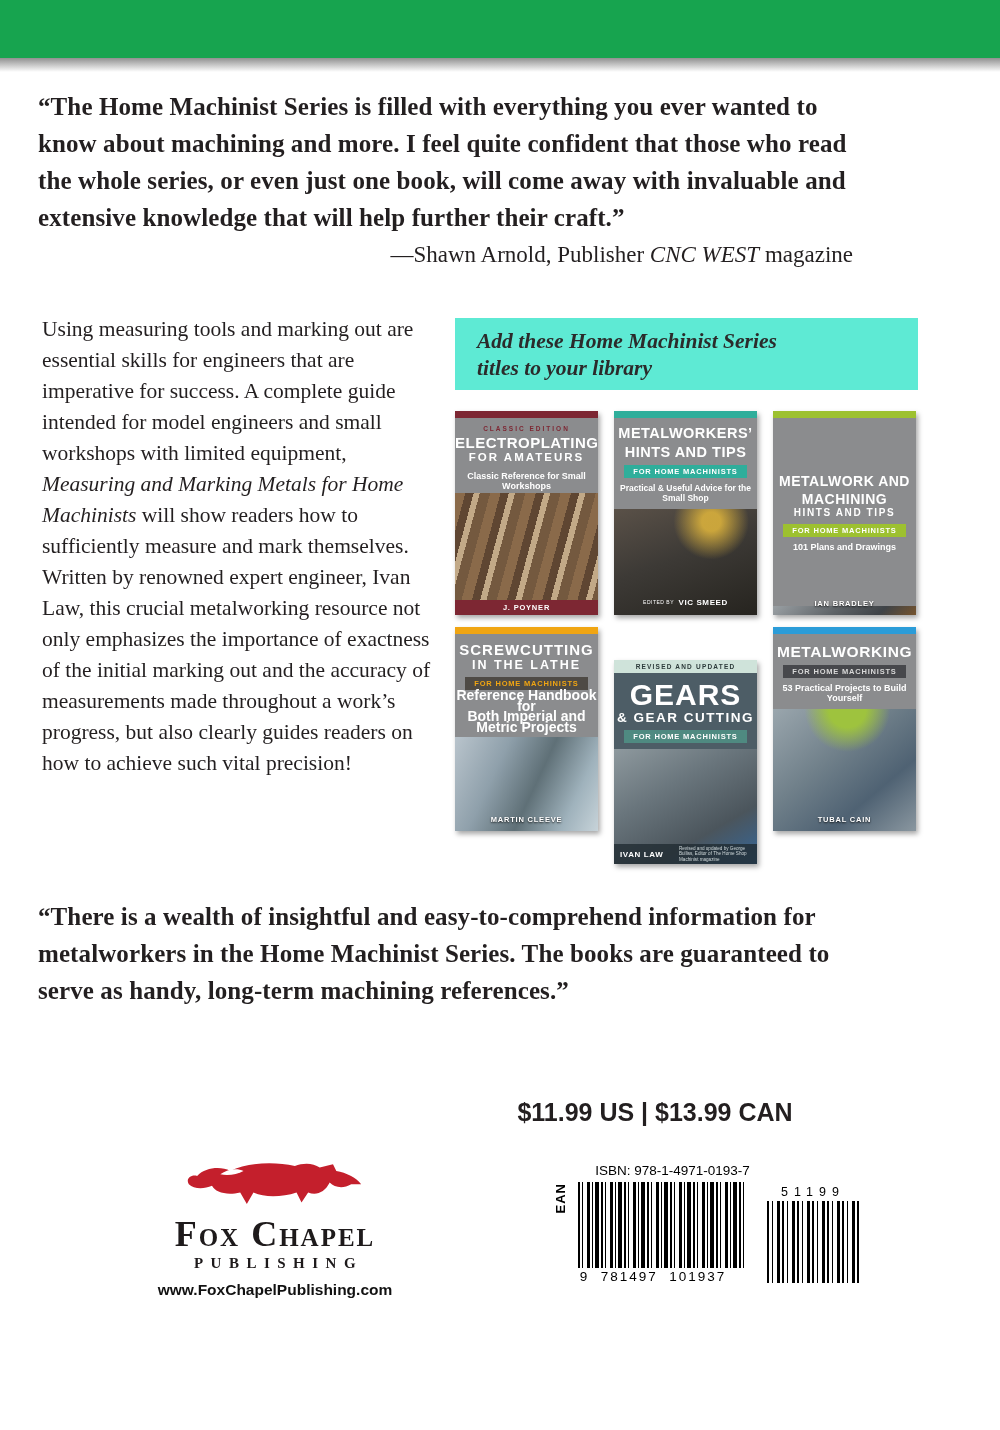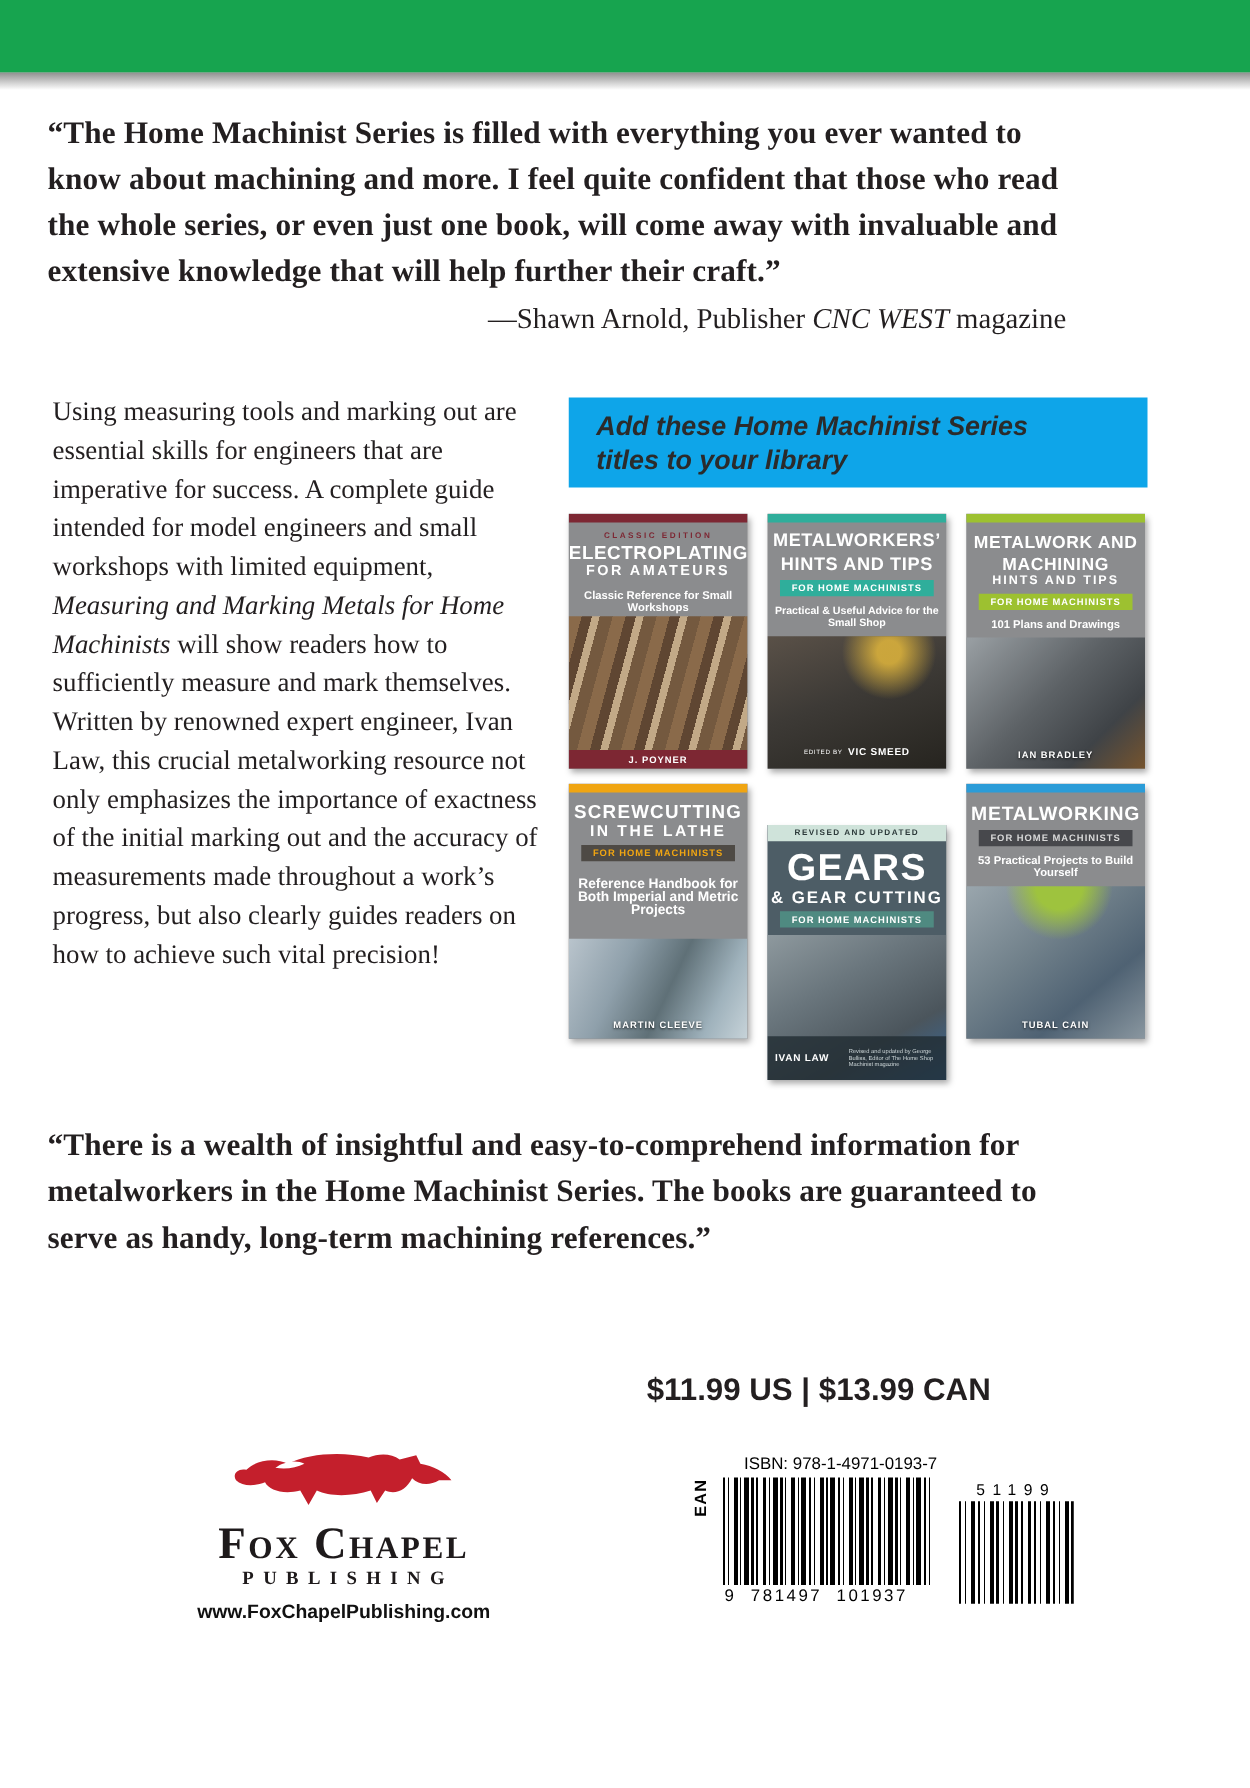--- a/index.html
+++ b/index.html
@@ -23,32 +23,32 @@
   .attrib2 { left:38px; top:1012px; width:815px; }
   .attrib .it { font-style:italic; }
 
   
   .desc { position:absolute; left:42px; top:314px; width:400px;
     font-size:21.5px; line-height:31px; }
   .desc .it { font-style:italic; }
 
   
   .banner { position:absolute; left:455px; top:318px; width:463px; height:72px;
-    background:#0ea5e9; padding:10px 14px 0 22px;
-    font-family:Liberation Sans, sans-serif; font-style:italic; font-weight:700;
+    background:#5eead4; padding:10px 14px 0 22px;
+    font-family:Liberation Serif, serif; font-style:italic; font-weight:700;
     font-size:21.5px; line-height:27px; color:#2b2b2b; }
   .banner .xb { font-weight:700; }
 
   
   .grid { position:absolute; left:455px; top:411px; width:463px; height:420px; }
   .cover { position:absolute; width:143px; height:204px; background:#8b8c8e;
     box-shadow:2px 3px 5px rgba(0,0,0,.35);
     font-family:"Liberation Sans", sans-serif; color:#ffffff;
     display:flex; flex-direction:column; overflow:hidden; }
-  .c1 { left:0;   top:0; }    .c2 { left:159px; top:0; }    .c3 { left:318px; top:0; }
+  .c1 { left:0;   top:0; }    .c2 { left:159px; top:0; }    .c3 { left:318px; top:0;gap:48px; }
   .c4 { left:0; top:216px; }  .c5 { left:159px; top:216px;margin-top:33px; }.c6 { left:318px; top:216px; }
   .cover .topbar { height:7px; width:100%; }
   .cover .head { text-align:center; padding-top:5px; }
   .cover .title  { font-weight:700; letter-spacing:.5px; }
   .cover .photo { flex:1; position:relative; }
   .ribbon { display:inline-block; margin-top:4px; padding:2px 9px 2px 9px;
     font-size:7.5px; font-weight:700; letter-spacing:.8px; }
   .subtle { font-weight:700; }
 
   
@@ -80,32 +80,32 @@
   .c3 .subtitle { font-size:9px; font-weight:700; margin-top:5px; padding-bottom:6px; }
   .p3 { background:linear-gradient(135deg,#9aa0a4 0%,#5d6266 45%,#3f4347 75%,#76542e 100%); }
   .author-bottom { position:absolute; bottom:7px; width:100%; text-align:center;
     font-size:7.5px; font-weight:700; letter-spacing:.8px; text-shadow:0 1px 2px rgba(0,0,0,.8); }
 
   
   .c4 .topbar { background:#f0a512; }
   .c4 .title { font-size:15px; line-height:16px; margin-top:3px; letter-spacing:1px; }
   .c4 .title2 { font-size:12.5px; font-weight:700; letter-spacing:2px; line-height:14px; }
   .c4 .ribbon { background:#4e4a45; color:#f0a512; }
-  .c4 .subtitle { font-size:11px; font-weight:700; line-height:10.5px; margin-top:12px; padding-bottom:17px; }
+  .c4 .subtitle { font-size:14px; font-weight:700; line-height:10.5px; margin-top:0; padding-bottom:5px; }
   .p4 { background:linear-gradient(115deg,#b9c4cc 0%,#8fa0ab 30%,#5f7077 55%,#9fb2bc 80%,#c7d3d9 100%); }
 
   
   .c5 { background:#4d5d66; }
   .c5 .badge { background:#cfe3da; color:#2c3a3a; font-size:6.5px; font-weight:700;
     letter-spacing:1.2px; text-align:center; padding:3px 0; }
   .c5 .title { font-size:30px; line-height:30px; font-weight:700; letter-spacing:1px; margin-top:2px; }
   .c5 .title2 { font-size:13.5px; font-weight:700; letter-spacing:1.5px; line-height:15px; }
   .c5 .ribbon { background:#4f8a81; color:#fff; margin-bottom:6px; }
   .p5 { background:linear-gradient(150deg,#8e999e 0%,#6a767d 35%,#4b555c 70%,#35679a 100%); }
-  .c5 .authorband { position:absolute; bottom:0; width:100%; height:35px;
+  .c5 .authorband { position:absolute; bottom:0; width:100%; height:20px;
     background:rgba(32,44,50,.8); display:flex; justify-content:space-between;
     align-items:center; padding:0 6px; }
   .c5 .author { font-size:8px; font-weight:700; letter-spacing:.6px; }
   .c5 .note { font-size:4.6px; line-height:5.4px; color:#cfd8da; width:72px; text-align:left; }
 
   
   .c6 .topbar { background:#2b9cd8; }
   .c6 .title { font-size:15.5px; line-height:17px; margin-top:4px; letter-spacing:.6px; }
   .c6 .ribbon { background:#47484c; color:#d8d8d8; }
   .c6 .subtitle { font-size:9px; font-weight:700; margin-top:5px; padding-bottom:6px; }

